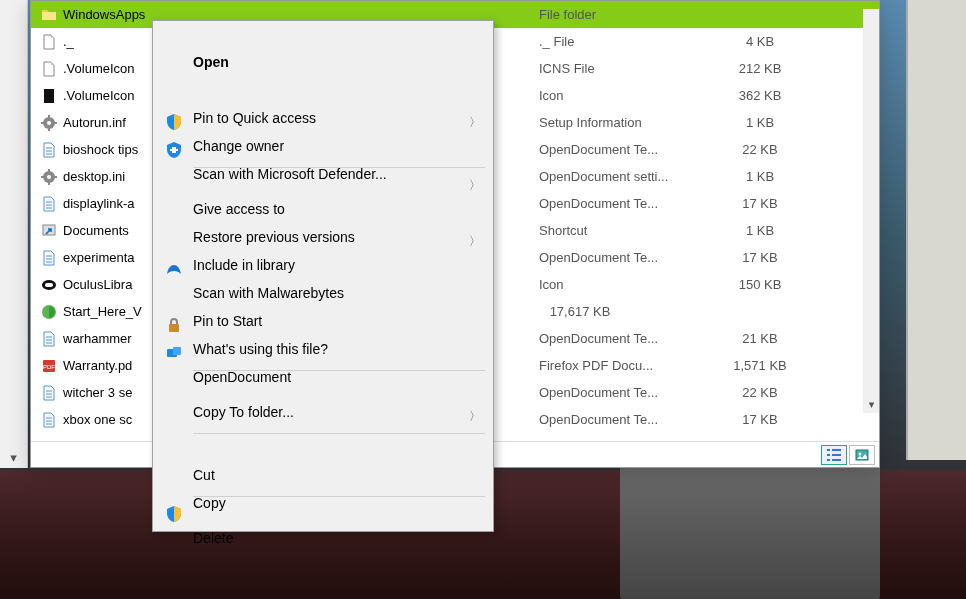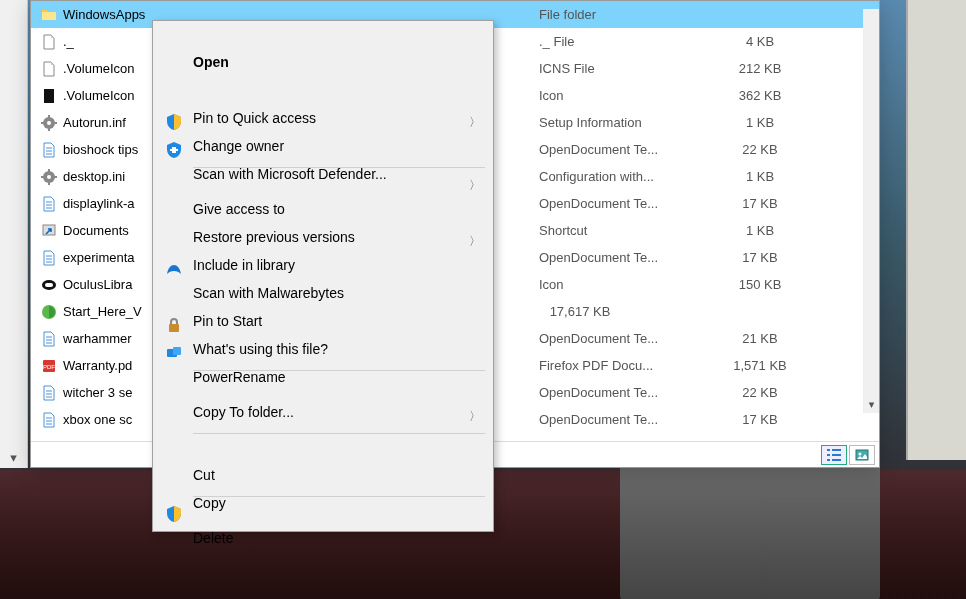--- a/index.html
+++ b/index.html
@@ -57,21 +57,21 @@
     position: relative;
   }
   .row {
     display: flex;
     align-items: center;
     height: 27px;
     padding-left: 8px;
     white-space: nowrap;
   }
   .row.selected {
-    background: #7dd3fc;
+    background: #84cc16;
   }
   .cell-icon {
     width: 20px;
     display: inline-flex;
     align-items: center;
     justify-content: center;
     flex-shrink: 0;
   }
   .cell-name {
     width: 330px;
@@ -292,21 +292,21 @@
               <g stroke="#888" stroke-width="2">
                 <line x1="8" y1="0" x2="8" y2="3"></line>
                 <line x1="8" y1="13" x2="8" y2="16"></line>
                 <line x1="0" y1="8" x2="3" y2="8"></line>
                 <line x1="13" y1="8" x2="16" y2="8"></line>
               </g>
             </svg>
           </span>
           <span class="cell-name">desktop.ini</span>
           <span class="cell-date"></span>
-          <span class="cell-type">Configuration with...</span>
+          <span class="cell-type">OpenDocument setti...</span>
           <span class="cell-size">1 KB</span>
         </div>
         <div class="row">
           <span class="cell-icon">
             <svg class="ic" viewBox="0 0 16 16">
               <path fill="#fff" stroke="#4a90d9" d="M3 1h7l3 3v11H3z"></path>
               <g stroke="#4a90d9">
                 <line x1="5" y1="6" x2="11" y2="6"></line>
                 <line x1="5" y1="9" x2="11" y2="9"></line>
                 <line x1="5" y1="12" x2="11" y2="12"></line>
@@ -527,21 +527,21 @@
       </span>
       <span class="ctxlabel">What's using this file?</span>
     </div>
     <div class="ctxitem">
       <span class="ctxicon">
         <svg width="18" height="18" viewBox="0 0 18 18">
           <rect x="2" y="5" width="10" height="8" rx="1" fill="#1e88e5"></rect>
           <rect x="8" y="3" width="8" height="8" rx="1" fill="#42a5f5"></rect>
         </svg>
       </span>
-      <span class="ctxlabel">PowerRename</span>
+      <span class="ctxlabel">OpenDocument</span>
     </div>
     <div class="ctxsep"></div>
     <div class="ctxitem">
       <span class="ctxicon"></span>
       <span class="ctxlabel">Copy To folder...</span>
     </div>
     <div class="ctxitem">
       <span class="ctxicon"></span>
       <span class="ctxchev">〉</span>
     </div>

